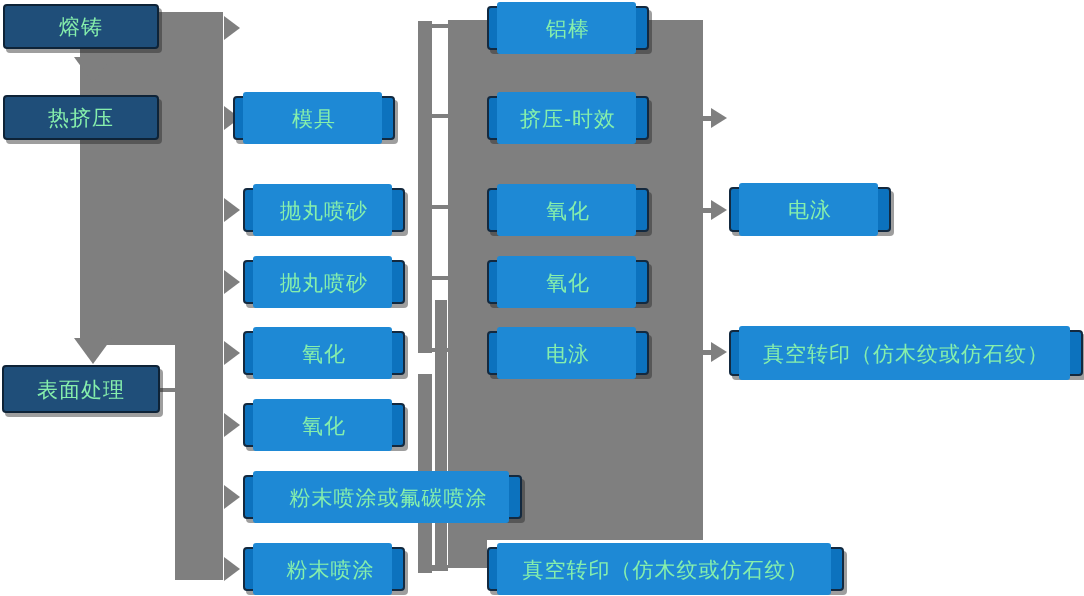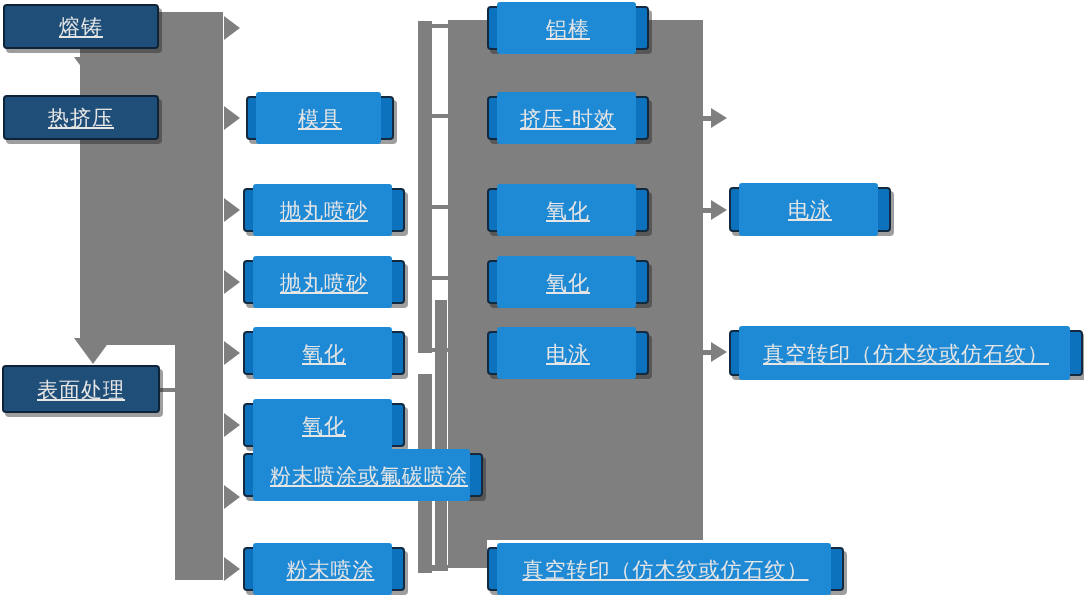--- a/index.html
+++ b/index.html
@@ -14,23 +14,23 @@
   
   .ar2{position:absolute;width:0;height:0;z-index:1;
       border-left:16px solid #7F7F7F;border-top:10px solid transparent;border-bottom:10px solid transparent;}
   
   .ad{position:absolute;width:0;height:0;z-index:1;
       border-top:26px solid #7F7F7F;border-left:19px solid transparent;border-right:19px solid transparent;}
 
   
   .node{position:absolute;box-sizing:border-box;z-index:3;
         display:flex;align-items:center;justify-content:center;
-        color:#e5e5e5;font-size:21px;letter-spacing:1px;line-height:1;
+        color:#86efac;font-size:21px;letter-spacing:1px;line-height:1;
         border:2px solid #13293F;border-radius:4px;
-        box-shadow:3px 4px 0 rgba(40,40,40,0.45);text-decoration:underline;}
+        box-shadow:3px 4px 0 rgba(40,40,40,0.45);}
   .node.blue{background:#0C72BE;}
   .node.blue::before{content:"";position:absolute;left:8px;right:11px;top:-6px;bottom:-6px;
         background:#1E89D5;border-radius:3px;z-index:-1;}
   .node.dark{background:#1F4E79;border-color:#0E2337;}
 </style>
 </head>
 <body>
 
 <div id="canvas">
 
@@ -73,36 +73,36 @@
   <div class="node dark" style="left:3px;top:4px;width:156px;height:45px;">
       <span>熔铸</span>
     </div>
   <div class="node dark" style="left:3px;top:95px;width:156px;height:45px;">
       <span>热挤压</span>
     </div>
   <div class="node dark" style="left:2px;top:365px;width:158px;height:48px;">
       <span>表面处理</span>
     </div>
 
-  <div class="node blue" style="left:246px;top:96px;width:148px;height:44px;">
+  <div class="node blue" style="left:233px;top:96px;width:162px;height:44px;">
       <span>模具</span>
     </div>
   <div class="node blue" style="left:243px;top:188px;width:162px;height:44px;">
       <span>抛丸喷砂</span>
     </div>
   <div class="node blue" style="left:243px;top:260px;width:162px;height:44px;">
       <span>抛丸喷砂</span>
     </div>
   <div class="node blue" style="left:243px;top:331px;width:162px;height:44px;">
       <span>氧化</span>
     </div>
   <div class="node blue" style="left:243px;top:403px;width:162px;height:44px;">
       <span>氧化</span>
     </div>
-  <div class="node blue" style="left:243px;top:453px;width:240px;height:44px;padding-left:12px;">
+  <div class="node blue" style="left:243px;top:475px;width:279px;height:44px;padding-left:12px;">
       <span>粉末喷涂或氟碳喷涂</span>
     </div>
   <div class="node blue" style="left:243px;top:547px;width:162px;height:44px;padding-left:13px;">
       <span>粉末喷涂</span>
     </div>
 
   <div class="node blue" style="left:487px;top:96px;width:162px;height:44px;">
       <span>挤压-时效</span>
     </div>
   <div class="node blue" style="left:487px;top:6px;width:162px;height:44px;">

